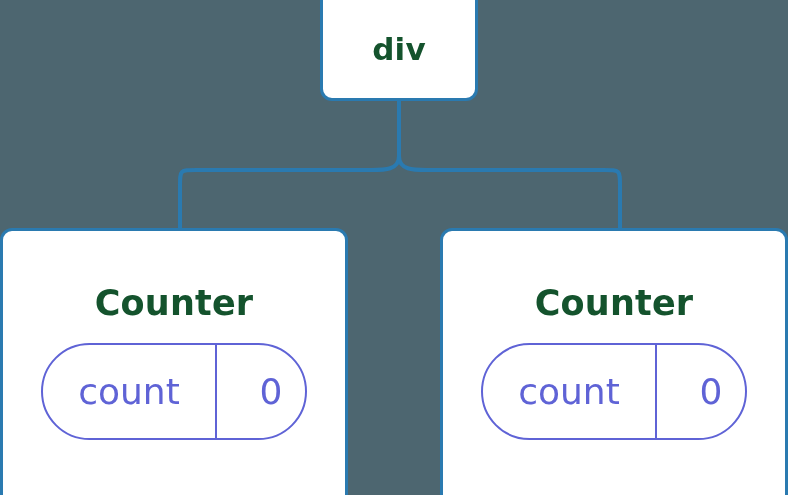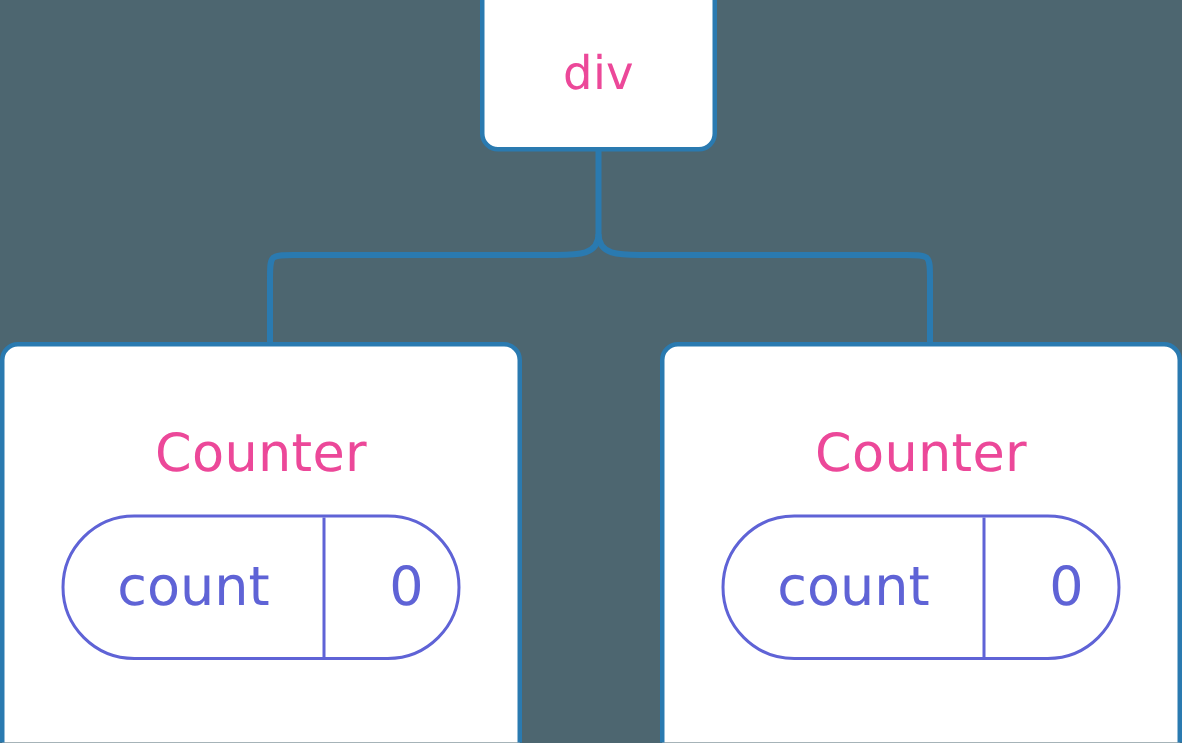--- a/index.html
+++ b/index.html
@@ -54,22 +54,22 @@
     top: 228px;
     width: 348px;
     height: 279px;
     border-radius: 12px;
     justify-content: flex-start;
   }
   .node-child-left  { left: 0px; }
   .node-child-right { left: 440px; }
 
   .node-title {
-    color: #ec4899;
-    font-weight: 400;
+    color: #14532d;
+    font-weight: 700;
     letter-spacing: 0.2px;
     line-height: 1;
     white-space: nowrap;
   }
   .node-root .node-title {
     font-size: 31px;
     margin-top: 10px;
   }
   .node-child .node-title {
     font-size: 35px;

